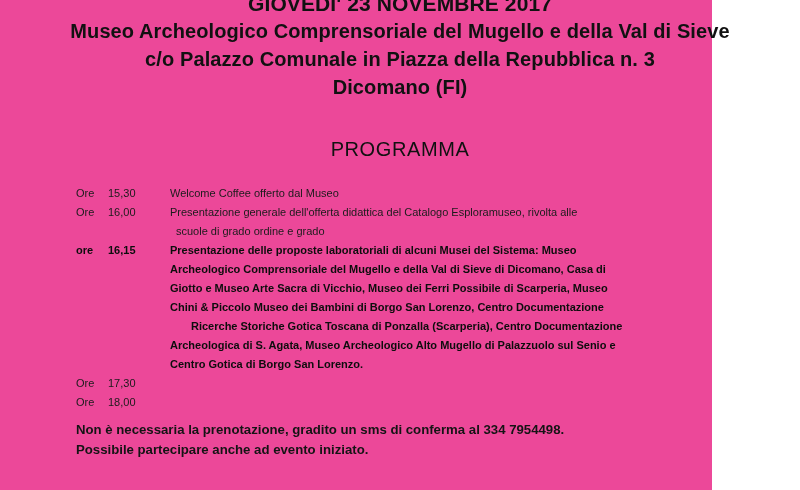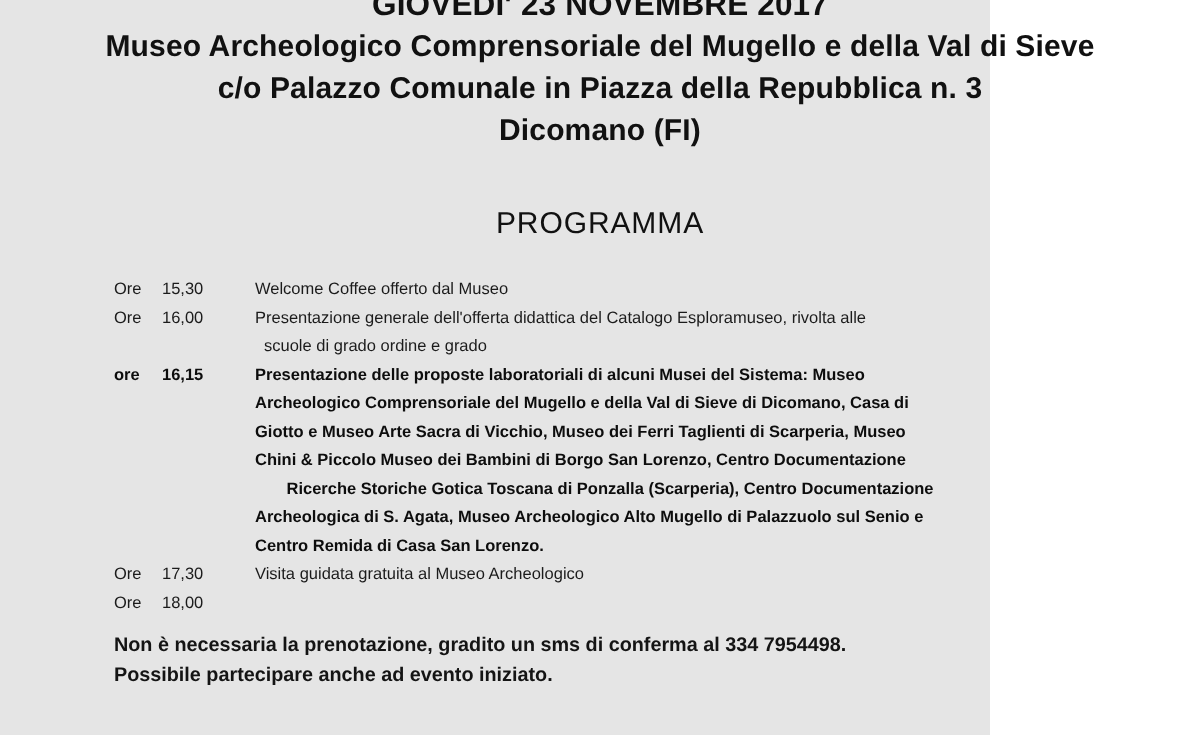--- a/index.html
+++ b/index.html
@@ -14,23 +14,23 @@
     font-family: "Liberation Sans", sans-serif;
     color: #1a1a1a;
     overflow: hidden;
     position: relative;
   }
 
   #flyer {
     position: absolute;
     left: 0;
     top: 0;
-    width: 660px;
+    width: 712px;
     height: 490px;
-    background: #e5e5e5;
+    background: #ec4899;
   }
 
   
   .header {
     position: absolute;
     left: 0;
     top: -10px;
     width: 800px;
     text-align: center;
   }
@@ -162,33 +162,30 @@
           <span class="first" style="display: block;">Presentazione generale dell'offerta didattica del  Catalogo Esploramuseo, rivolta alle</span>
           <span class="cont" style="display: block;">scuole di grado ordine e grado</span>
         </div>
       </div>
       <div class="sched-row highlight">
         <div class="col-ore">ore</div>
         <div class="col-time">16,15</div>
         <div class="col-desc">
           <span class="first" style="display: block;">Presentazione delle proposte laboratoriali di alcuni Musei del Sistema: Museo</span>
           <span class="cont" style="display: block;">Archeologico Comprensoriale del Mugello e della Val di Sieve  di Dicomano, Casa di</span>
-          <span class="cont" style="display: block;">Giotto e Museo Arte Sacra di Vicchio, Museo dei Ferri Taglienti di Scarperia, Museo</span>
+          <span class="cont" style="display: block;">Giotto e Museo Arte Sacra di Vicchio, Museo dei Ferri Possibile di Scarperia, Museo</span>
           <span class="cont" style="display: block;">Chini &amp; Piccolo Museo dei Bambini di Borgo San Lorenzo,  Centro Documentazione</span>
           <span class="cont" style="display: block; padding-left: 21px;">Ricerche Storiche Gotica Toscana di Ponzalla (Scarperia), Centro Documentazione</span>
           <span class="cont" style="display: block;">Archeologica di S. Agata, Museo Archeologico Alto Mugello di Palazzuolo sul Senio e</span>
-          <span class="cont" style="display: block;">Centro Remida di Casa San Lorenzo.</span>
+          <span class="cont" style="display: block;">Centro Gotica di Borgo San Lorenzo.</span>
         </div>
       </div>
       <div class="sched-row">
         <div class="col-ore">Ore</div>
         <div class="col-time">17,30</div>
-        <div class="col-desc">
-          <span class="first" style="display: block;">Visita guidata gratuita al Museo Archeologico</span>
-        </div>
       </div>
       <div class="sched-row">
         <div class="col-ore">Ore</div>
         <div class="col-time">18,00</div>
       </div>
     </div>
 
   <div class="notes">
     <span class="note-line">Non è necessaria la prenotazione, gradito un sms di conferma al  334 7954498.</span>
     <span class="note-line">Possibile partecipare anche ad evento iniziato.</span>

